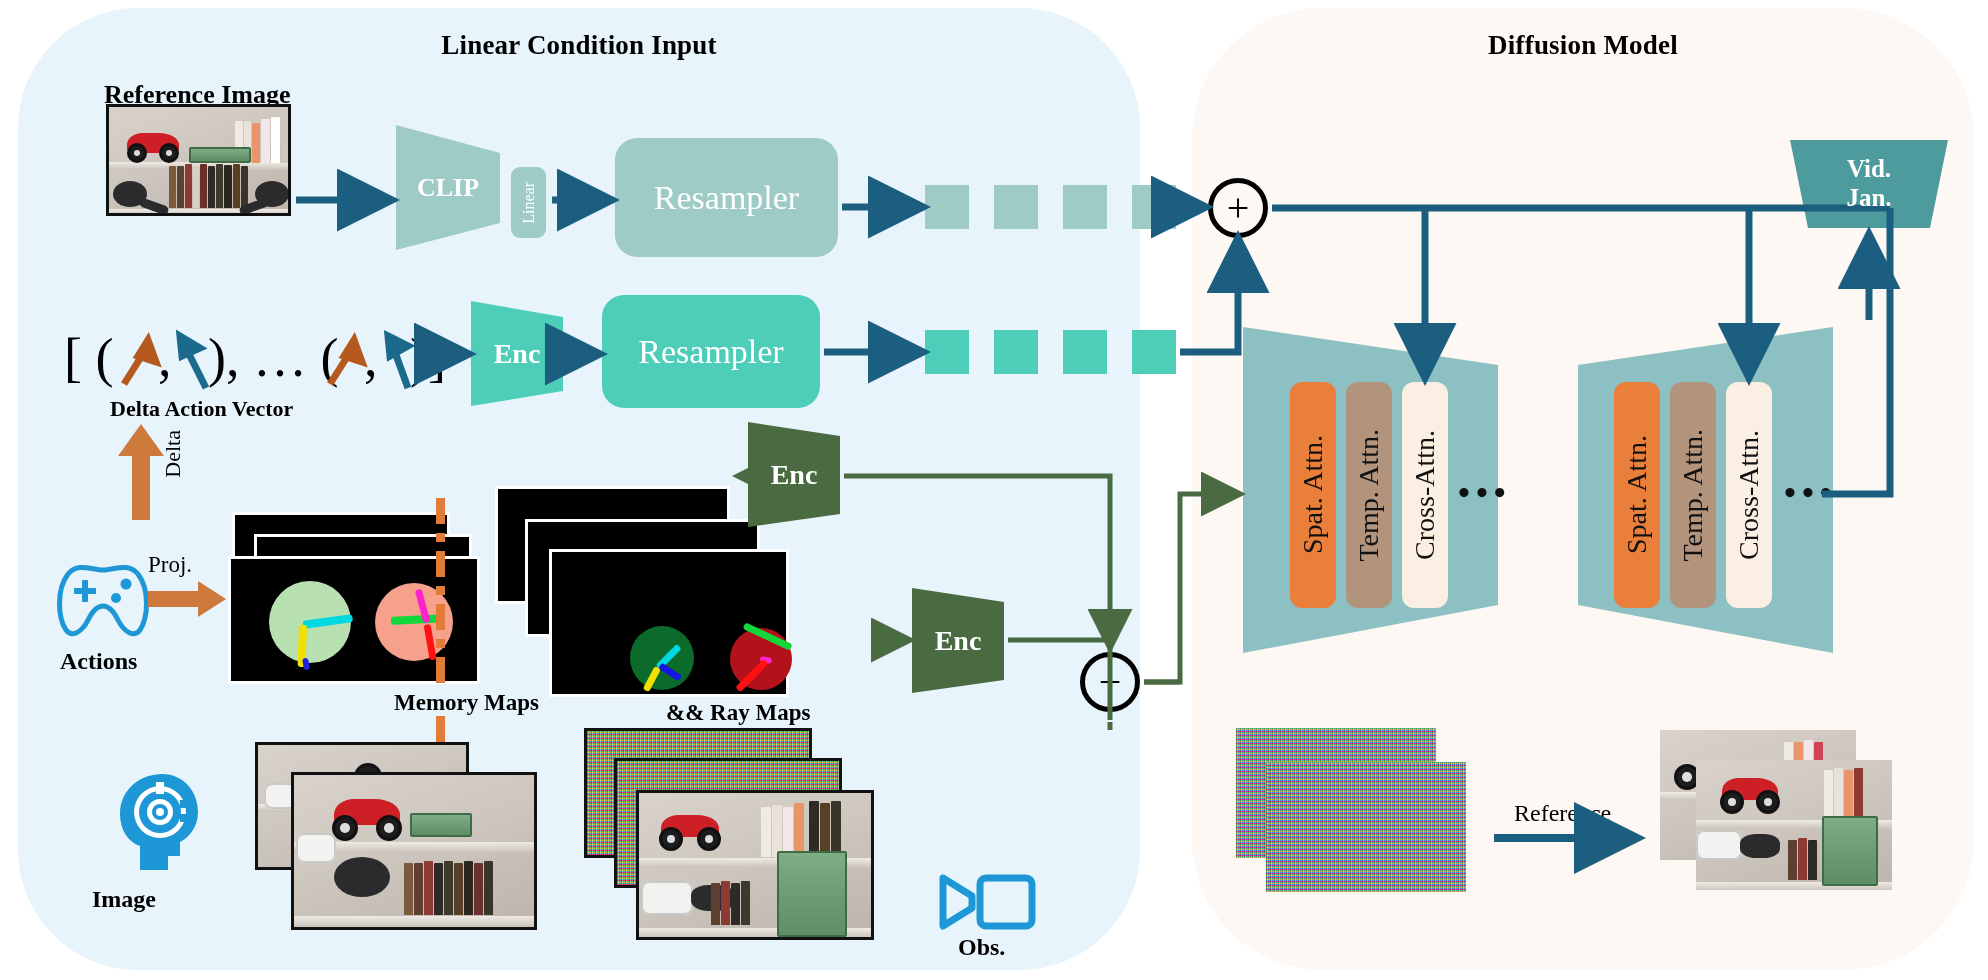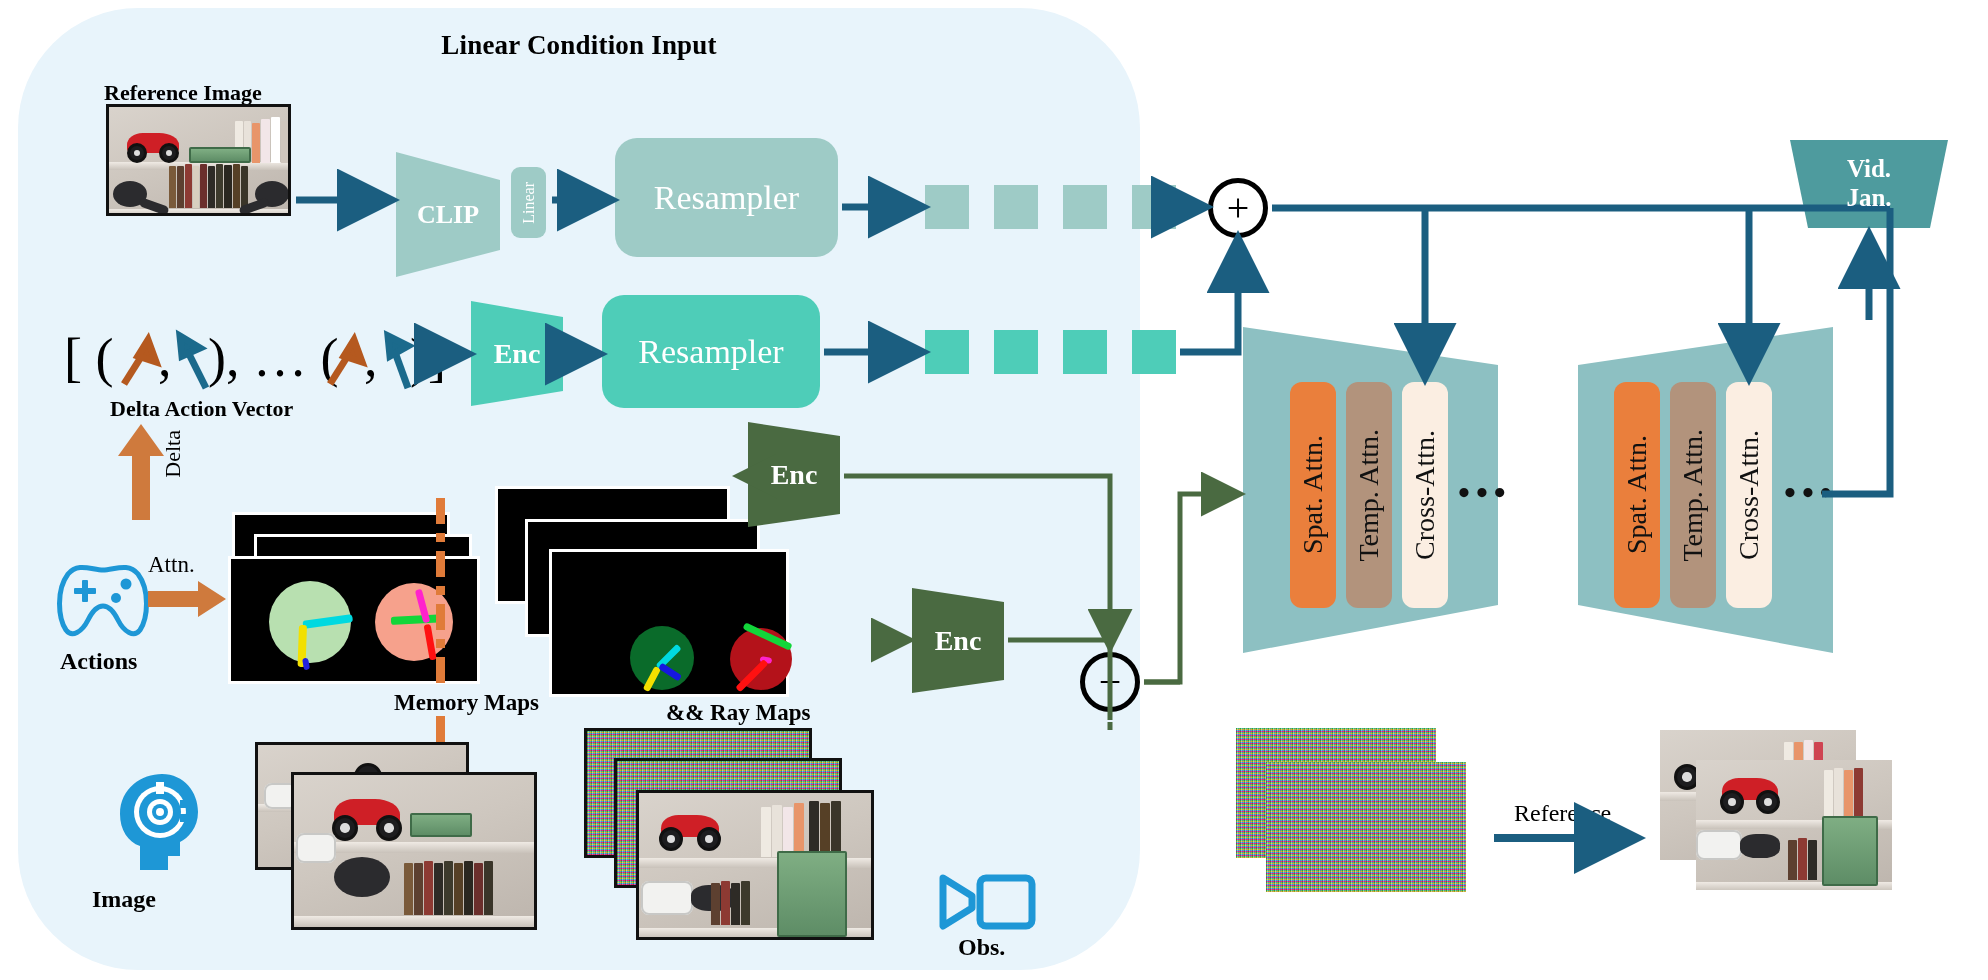--- a/index.html
+++ b/index.html
@@ -119,22 +119,25 @@
 </style>
 </head>
 <body>
 
 <div id="root">
 
   <div class="panel" id="left-panel">
     <div class="panel-title">Linear Condition Input</div>
   </div>
 
-
-  <div class="lbl" style="left:104px; top:80px; font-size:22px;">Reference Image</div>
+  <div class="panel" id="right-panel">
+    <div class="panel-title">Diffusion Model</div>
+  </div>
+
+  <div class="lbl" style="left:104px; top:80px; font-size:26px;">Reference Image</div>
 
   <div class="photo bordered" id="ref-img" style="left:106px; top:104px; width:185px; height:112px;">
     <div class="shelf-scene">
       <div class="wall"></div>
       <div class="shelf-board" style="top:52%;"></div>
       <div class="shelf-board" style="top:96%;"></div>
 
       <div class="book" style="left:126px;top:14px;width:8px;height:42px;background:#efeae2;bottom:auto;"></div>
       <div class="book" style="left:135px;top:14px;width:7px;height:42px;background:#e8e2da;bottom:auto;"></div>
       <div class="book" style="left:143px;top:16px;width:8px;height:40px;background:#e8956a;bottom:auto;"></div>
@@ -159,21 +162,21 @@
       <div class="book" style="left:124px;bottom:5px;width:7px;height:44px;background:#564026;"></div>
       <div class="book" style="left:132px;bottom:5px;width:7px;height:42px;background:#3a3529;"></div>
 
       <div class="arm-seg" style="left:4px;bottom:6px;width:34px;height:26px;border-radius:50%;"></div>
       <div class="arm-seg" style="left:30px;bottom:2px;width:30px;height:9px;transform:rotate(20deg);"></div>
       <div class="arm-seg" style="left:146px;bottom:6px;width:34px;height:26px;border-radius:50%;"></div>
       <div class="arm-seg" style="left:130px;bottom:2px;width:30px;height:9px;transform:rotate(-20deg);"></div>
     </div>
   </div>
 
-  <div class="trap" id="clip-trap" style="left:396px; top:152px; width:104px; height:125px;">
+  <div class="trap" id="clip-trap" style="left:396px; top:125px; width:104px; height:125px;">
     <svg width="104" height="125" style="position:absolute;left:0;top:0;">
       <polygon points="0,0 104,28 104,98 0,125" fill="#9ecbc6"></polygon>
     </svg>
     <span style="font-size:26px;">CLIP</span>
   </div>
 
   <div class="rblock" id="linear-block" style="left:511px; top:167px; width:35px; height:71px; background:#9ecbc6; border-radius:9px;">
     <span class="vert" style="font-size:16px; transform:rotate(180deg);">Linear</span>
   </div>
 
@@ -247,21 +250,21 @@
                C86 78 76 72 70 60 C64 48 58 46 55 46 C52 46 46 48 40 60
                C34 72 24 78 18 70 C10 58 8 30 20 14 Z" fill="none" stroke="#1e97d6" stroke-width="5"></path>
       <rect x="26" y="28" width="22" height="6" rx="1" fill="#1e97d6"></rect>
       <rect x="34" y="20" width="6" height="22" rx="1" fill="#1e97d6"></rect>
       <circle cx="78" cy="24" r="5.5" fill="#1e97d6"></circle>
       <circle cx="68" cy="38" r="5" fill="#1e97d6"></circle>
     </svg>
   </div>
   <div class="lbl" style="left:60px; top:648px; font-size:24px;">Actions</div>
 
-  <div class="lbl" style="left:148px; top:552px; font-size:23px; font-weight:normal;">Attn.</div>
+  <div class="lbl" style="left:148px; top:552px; font-size:23px; font-weight:normal;">Proj.</div>
   <div style="position:absolute;left:148px;top:581px;width:78px;height:36px;">
     <svg width="78" height="36" viewBox="0 0 78 36">
       <polygon points="0,10 50,10 50,0 78,18 50,36 50,26 0,26" fill="#cf7a3d"></polygon>
     </svg>
   </div>
 
   <div class="amap" style="left:232px; top:512px; width:218px; height:128px;"></div>
   <div class="amap" style="left:254px; top:534px; width:218px; height:128px;"></div>
   <div class="amap" style="left:228px; top:556px; width:252px; height:128px;">
     <div class="disk" style="left:38px;top:22px;width:82px;height:82px;background:#b8e0b0;"></div>

